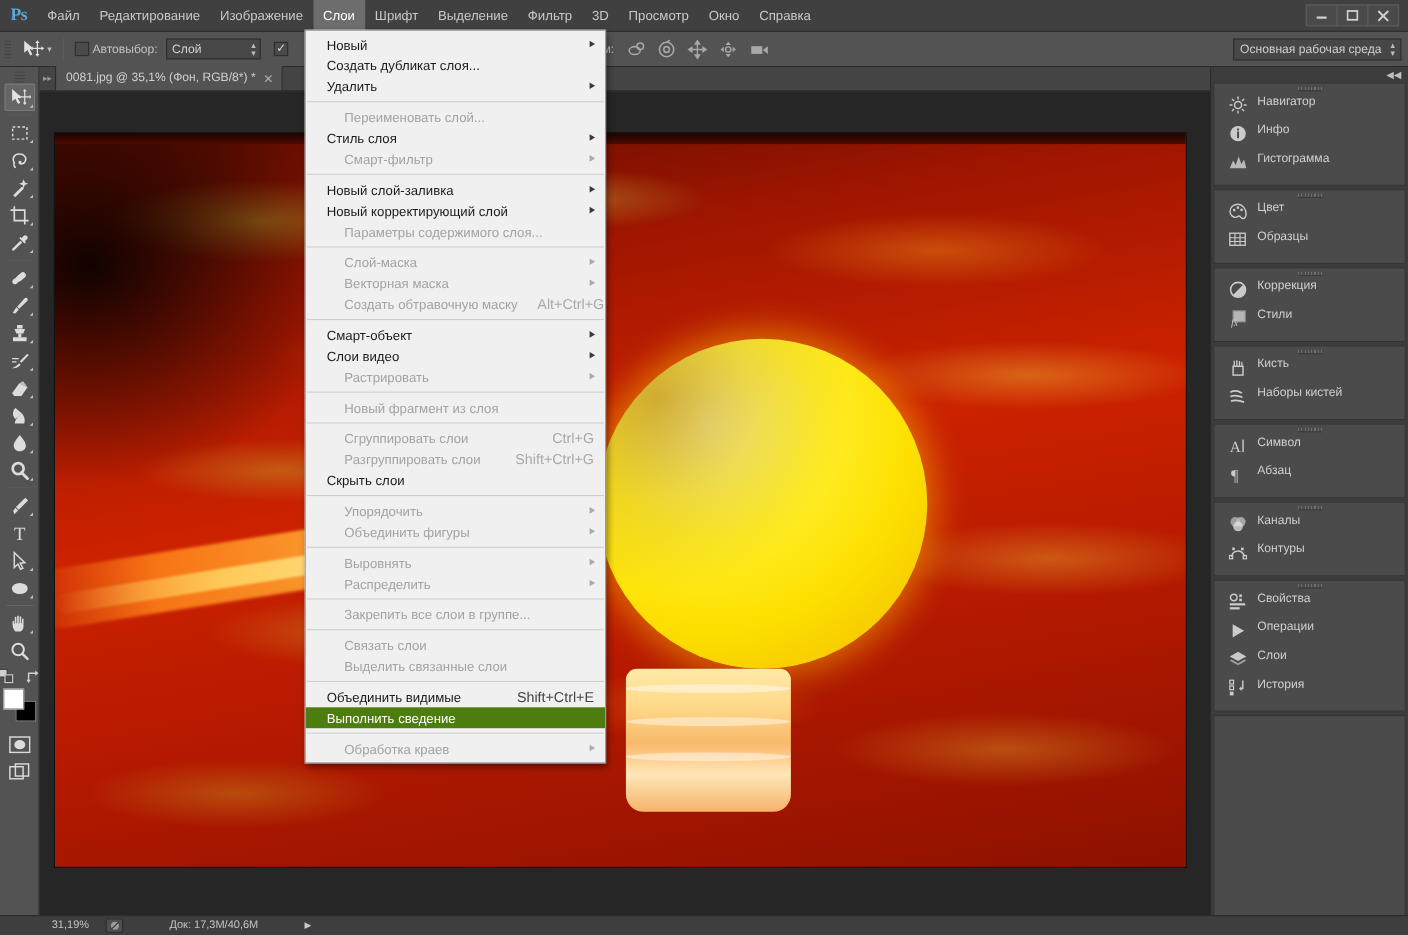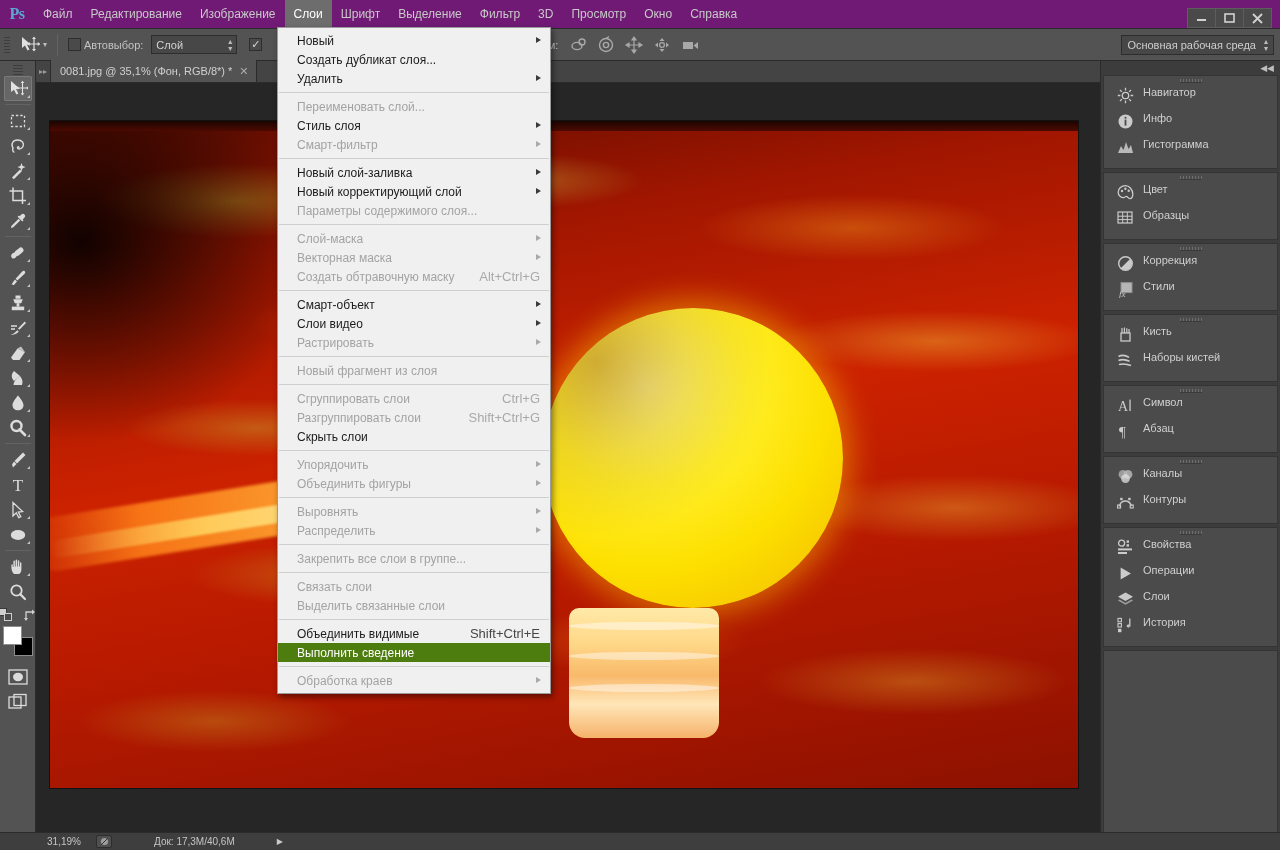--- a/index.html
+++ b/index.html
@@ -8,23 +8,23 @@
     overflow: hidden;
     background: #333333;
     font-family: "Liberation Sans", sans-serif;
     -webkit-font-smoothing: antialiased;
   }
   #app { position: relative; width: 1280px; height: 850px; background: #535353; }
 
   
   .menubar {
     position: absolute; left: 0; top: 0; width: 1280px; height: 29px;
-    background: #701a75;
+    background: #404040;
     border-bottom: 1px solid #2b2b2b;
-    display: flex; align-items: flex-end;
+    display: flex; align-items: center;
   }
   .ps-logo {
     width: 34px; height: 29px; display: flex; align-items: center; justify-content: center;
     color: #5ba7d6; font-weight: bold; font-size: 16px; font-family: "Liberation Serif", serif;
     letter-spacing: -0.5px;
   }
   .menu-item {
     height: 29px; padding: 0 9px; display: flex; align-items: center;
     font-size: 12px; color: #c8c8c8; cursor: default; white-space: nowrap;
   }
@@ -218,21 +218,21 @@
   .dropdown {
     position: absolute; left: 277px; top: 27px; width: 274px;
     background: #f0f0f0; border: 1px solid #9b9b9b;
     box-shadow: 2px 3px 6px rgba(0,0,0,.45);
     padding: 3px 0; z-index: 50;
   }
   .dd-item {
     height: 19px; display: flex; align-items: center; position: relative;
     padding-left: 19px; padding-right: 10px; font-size: 12px; color: #1b1b1b;
   }
-  .dd-item.disabled { color: #a3a3a3; }
+  .dd-item.disabled { color: #a3a3a3; margin-left: 16px; }
   .dd-item.bold { font-weight: normal; }
   .dd-item.hl { background: #4d7c0f; color: #ffffff; }
   .dd-label { flex: 1; white-space: nowrap; }
   .dd-accel { font-size: 13px; color: #454545; margin-left: 18px; white-space: nowrap; }
   .dd-item.disabled .dd-accel { color: #a9a9a9; }
   .dd-arrow {
     position: absolute; right: 9px; top: 50%; margin-top: -3.5px;
     width: 0; height: 0; border-top: 3.5px solid transparent;
     border-bottom: 3.5px solid transparent; border-left: 5px solid #3a3a3a;
   }

